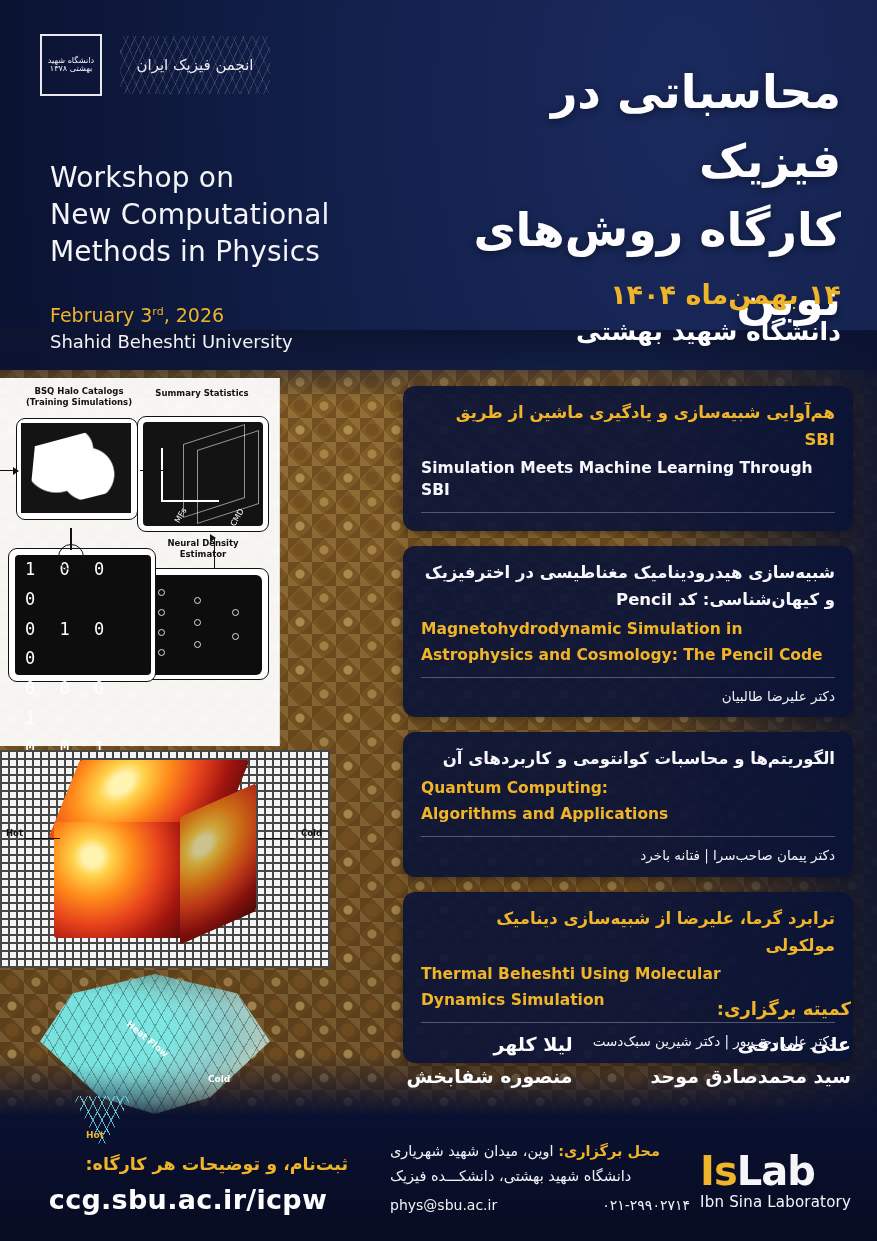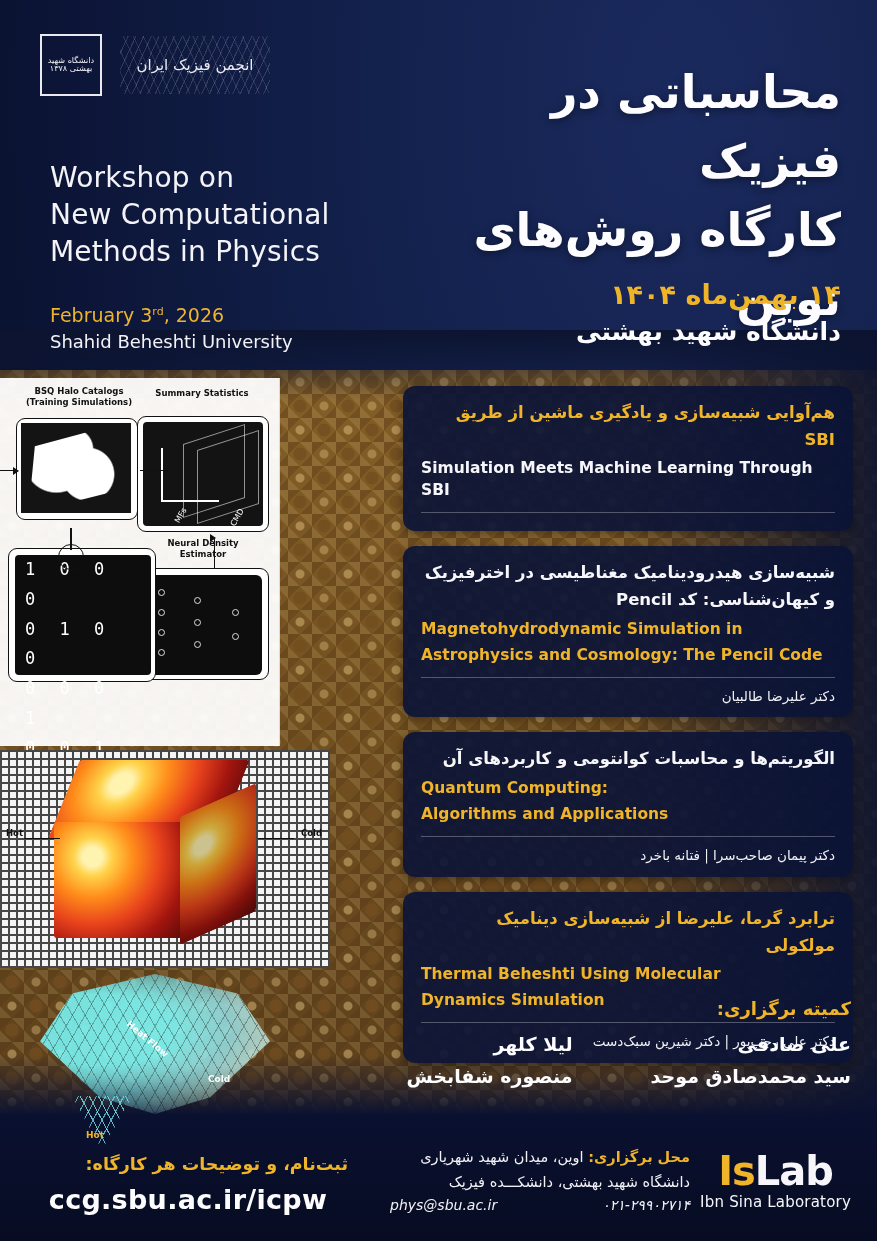--- a/index.html
+++ b/index.html
@@ -260,29 +260,29 @@
     position: absolute; left: 28px; bottom: 26px; width: 320px;
     direction: rtl; text-align: right;
   }
   .footer-left .reg { color: #f0b429; font-size: 17.5px; font-weight: 700; }
   .footer-left .url {
     color: #fdfdff; font-size: 27px; font-weight: 700; direction: ltr;
     text-align: center; margin-top: 10px; letter-spacing: .3px;
   }
   .footer-mid {
     position: absolute; left: 390px; bottom: 28px; width: 300px;
-    direction: rtl; text-align: right;
+    direction: rtl; text-align: left;
   }
   .footer-mid .ln { color: #f2f2f6; font-size: 14.5px; line-height: 1.72; }
   .footer-mid .ln b { color: #f0b429; font-weight: 700; }
   .footer-mid .row {
-    display: flex; justify-content: space-between; direction: ltr; margin-top: 2px; font-style: italic;
+    display: flex; justify-content: space-between; direction: ltr; margin-top: 8px;
   }
   .footer-mid .row span { font-size: 14px; color: #f2f2f6; }
-  .logo-isl { position: absolute; right: 26px; bottom: 30px; text-align: center; }
+  .logo-isl { position: absolute; right: 26px; bottom: 30px; text-align: left; }
   .logo-isl .big {
     color: #f0b429; font-size: 40px; font-weight: 700; line-height: .95;
     letter-spacing: -1px;
   }
   .logo-isl .big i { font-style: normal; color: #f6f6fa; }
   .logo-isl .sub { color: #f6f6fa; font-size: 15px; margin-top: 3px; letter-spacing: .2px; }
 </style>
 </head>
 <body>
 

